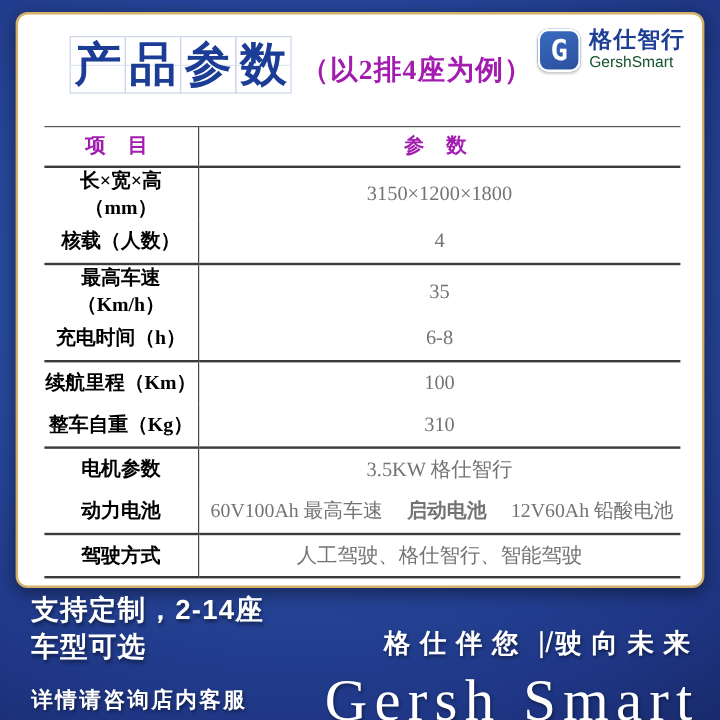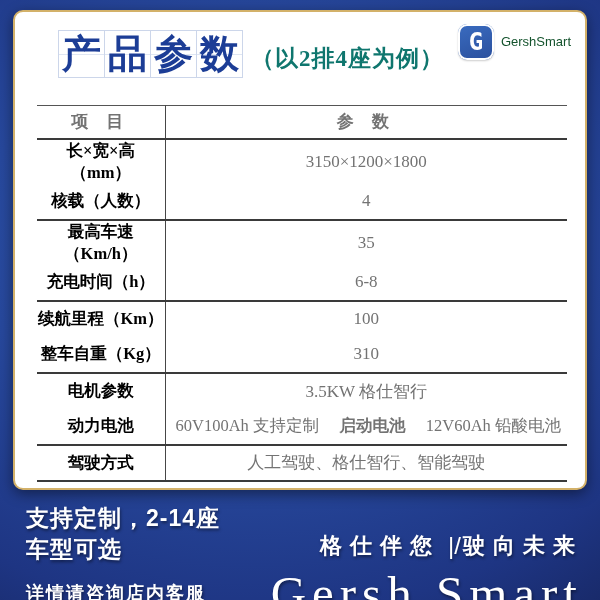--- a/index.html
+++ b/index.html
@@ -44,21 +44,21 @@
   }
   .tbox::after {
     content: "";
     position: absolute; left: 0; right: 0; top: 50%;
     border-top: 1px solid #dfe6f3;
   }
   .tbox span { position: relative; z-index: 1; }
   .subtitle {
     font-family: "Liberation Serif", "DejaVu Serif", serif;
     font-size: 23px; font-weight: bold;
-    color: #0f766e;
+    color: #a21caf;
     margin-left: 8px; padding-bottom: 4px;
     letter-spacing: 1px;
     white-space: nowrap;
   }
 
   
   .logo {
     position: absolute; top: 12px; right: 14px;
     display: flex; align-items: center; gap: 7px;
   }
@@ -79,21 +79,21 @@
   
   table.spec {
     margin: 27px 0 0 22px;
     width: 530px;
     border-collapse: collapse;
     border-top: 1px solid #555;
   }
   table.spec th {
     height: 33px;
     border-bottom: 2px solid #3a3a3a;
-    color: #737373;
+    color: #a21caf;
     font-family: "Liberation Serif", "DejaVu Serif", serif;
     font-size: 17px; font-weight: bold;
     letter-spacing: 7px;
     text-align: center;
   }
   table.spec th:first-child,
   table.spec td:first-child { border-right: 1.5px solid #464646; }
   table.spec th:first-child { width: 128px; }
   table.spec td {
     height: 36px;
@@ -116,21 +116,21 @@
     padding: 0 6px 0 10px;
     font-size: 16.5px;
   }
   .parts .bold { font-weight: bold; }
 
   
   .footer {
     position: absolute;
     left: 0; right: 0; top: 490px; bottom: 0;
     display: flex; justify-content: space-between;
-    padding: 13px 17px 0 26px;
+    padding: 3px 17px 0 26px;
     color: #ffffff;
     text-shadow: 1px 2px 3px rgba(0,0,0,0.45);
   }
   .foot-left { display: flex; flex-direction: column; gap: 16px; }
   .foot-line1 { font-size: 23px; font-weight: bold; letter-spacing: 1px; }
   .foot-line2 { font-size: 18px; font-weight: bold; letter-spacing: 2px; }
   .foot-right { display: flex; flex-direction: column; align-items: flex-end; gap: 4px; }
   .slogan-cn {
     font-size: 22px; font-weight: bold;
     letter-spacing: 8px;
@@ -170,20 +170,21 @@
         <div class="tbox">
             <span>数</span>
           </div>
       </div>
       <div class="subtitle">（以2排4座为例）</div>
     </div>
 
     <div class="logo">
       <div class="logo-icon">G</div>
       <div class="logo-text">
+        <span class="logo-cn">格仕智行</span>
         <span class="logo-en">GershSmart</span>
       </div>
     </div>
 
     <table class="spec">
       <thead>
         <tr>
           <th>项 目</th>
           <th>参 数</th>
         </tr>
@@ -214,21 +215,21 @@
             <td class="value">310</td>
           </tr>
           <tr>
             <td class="label">电机参数</td>
             <td class="value">3.5KW 格仕智行</td>
           </tr>
           <tr class="group-end">
             <td class="label">动力电池</td>
             <td class="value">
               <div class="parts">
-                <span>60V100Ah 支持定制</span>
+                <span>60V100Ah 最高车速</span>
                 <span class="bold">启动电池</span>
                 <span>12V60Ah 铅酸电池</span>
               </div>
             </td>
           </tr>
           <tr class="group-end">
             <td class="label">驾驶方式</td>
             <td class="value">人工驾驶、格仕智行、智能驾驶</td>
           </tr>
         </tbody>

